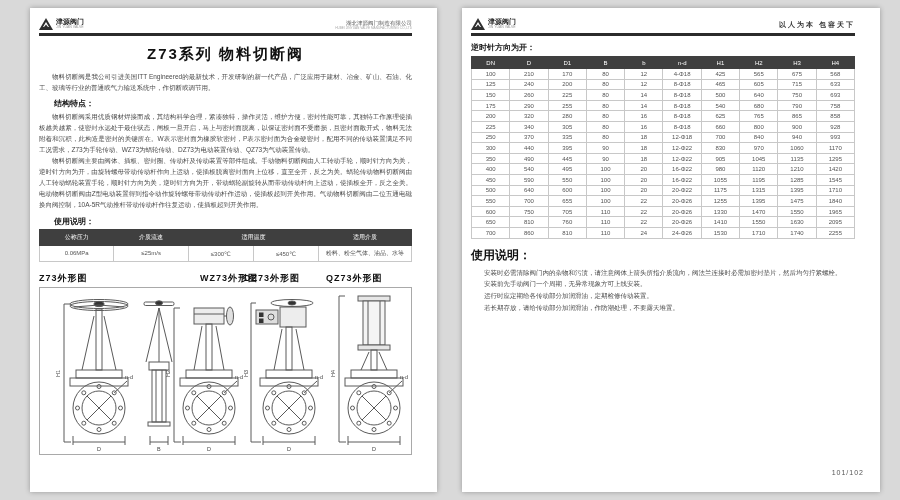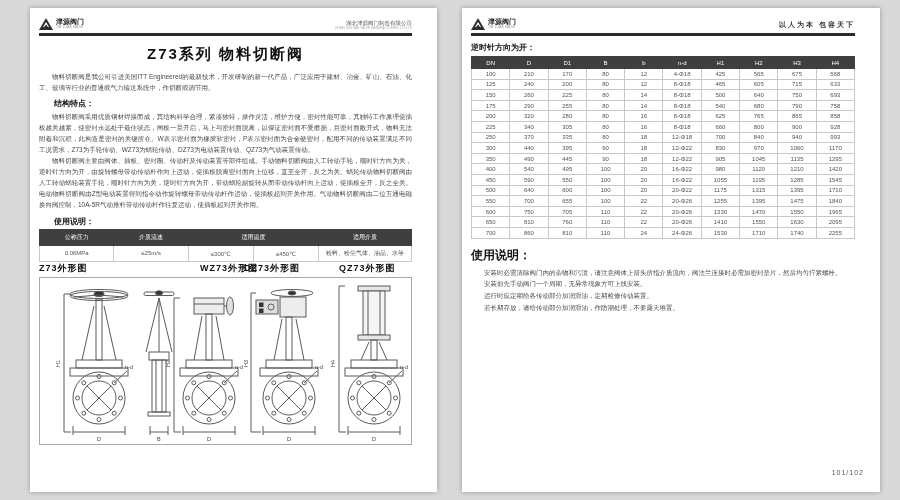--- a/index.html
+++ b/index.html
@@ -23,21 +23,21 @@
   .title { text-align:center; font-size:15px; font-weight:bold; color:#111;
            letter-spacing:2px; margin:9px 0 7px; }
   .para { font-size:6.5px; color:#4a4a4a; line-height:1.7; text-indent:2em; text-align:justify; }
   .sec-head { font-size:8px; font-weight:bold; color:#111; margin:5px 15px 2px; }
 
   table.perf { width:100%; border-collapse:collapse; margin-top:2px; table-layout:fixed; }
   table.perf th { background:#3f3f3f; color:#fff; font-size:6px; font-weight:normal;
                   padding:3px 0; border:1px solid #3f3f3f; }
   table.perf td { font-size:6px; color:#555; text-align:center; padding:3px 0; border:1px solid #c8c8c8; }
 
-  .diagram-labels { position:relative; height:13px; margin-top:0; }
+  .diagram-labels { position:relative; height:13px; margin-top:10px; }
   .dlabel { position:absolute; top:0; font-size:9px; font-weight:bold; color:#111; letter-spacing:1px; }
   .diagram-box { position:relative; margin-top:2px; height:168px; border:1px solid #a9a9a9; background:#fff; }
   .fig { position:absolute; top:4px; }
 
   .dims-head { font-size:8px; font-weight:bold; color:#111; margin:6px 0 3px; }
   table.dims { width:100%; border-collapse:collapse; table-layout:fixed; }
   table.dims th { background:#3f3f3f; color:#fff; font-size:6px; font-weight:normal;
                   padding:2.5px 0; border:1px solid #3f3f3f; }
   table.dims td { font-size:6px; color:#555; text-align:center; padding:1.8px 0; border:1px solid #c8c8c8; }
 
@@ -98,21 +98,21 @@
           <td style="width:17.5%">≤450℃</td>
           <td>粉料、粉尘气体、油品、水等</td>
         </tr>
       </tbody>
         </table>
 
       <div class="diagram-labels">
         <span class="dlabel" style="left:0px">Z73外形图</span>
         <span class="dlabel" style="left:161px">WZ73外形图</span>
         <span class="dlabel" style="left:205px">DZ73外形图</span>
-        <span class="dlabel" style="left:300px">QZ73外形图</span>
+        <span class="dlabel" style="left:287px">QZ73外形图</span>
       </div>
 
       <div class="diagram-box">
 
         <svg class="fig" style="left:14px" width="90" height="160" viewBox="0 0 90 160">
           <g stroke="#5a5a5a" stroke-width="1" fill="none">
             <ellipse cx="45" cy="14" rx="29" ry="4.5"></ellipse>
             <ellipse cx="45" cy="12" rx="29" ry="4.5"></ellipse>
             <ellipse cx="45" cy="12" rx="5" ry="2.6" fill="#333"></ellipse>
             <line x1="45" y1="13" x2="20" y2="15"></line>

